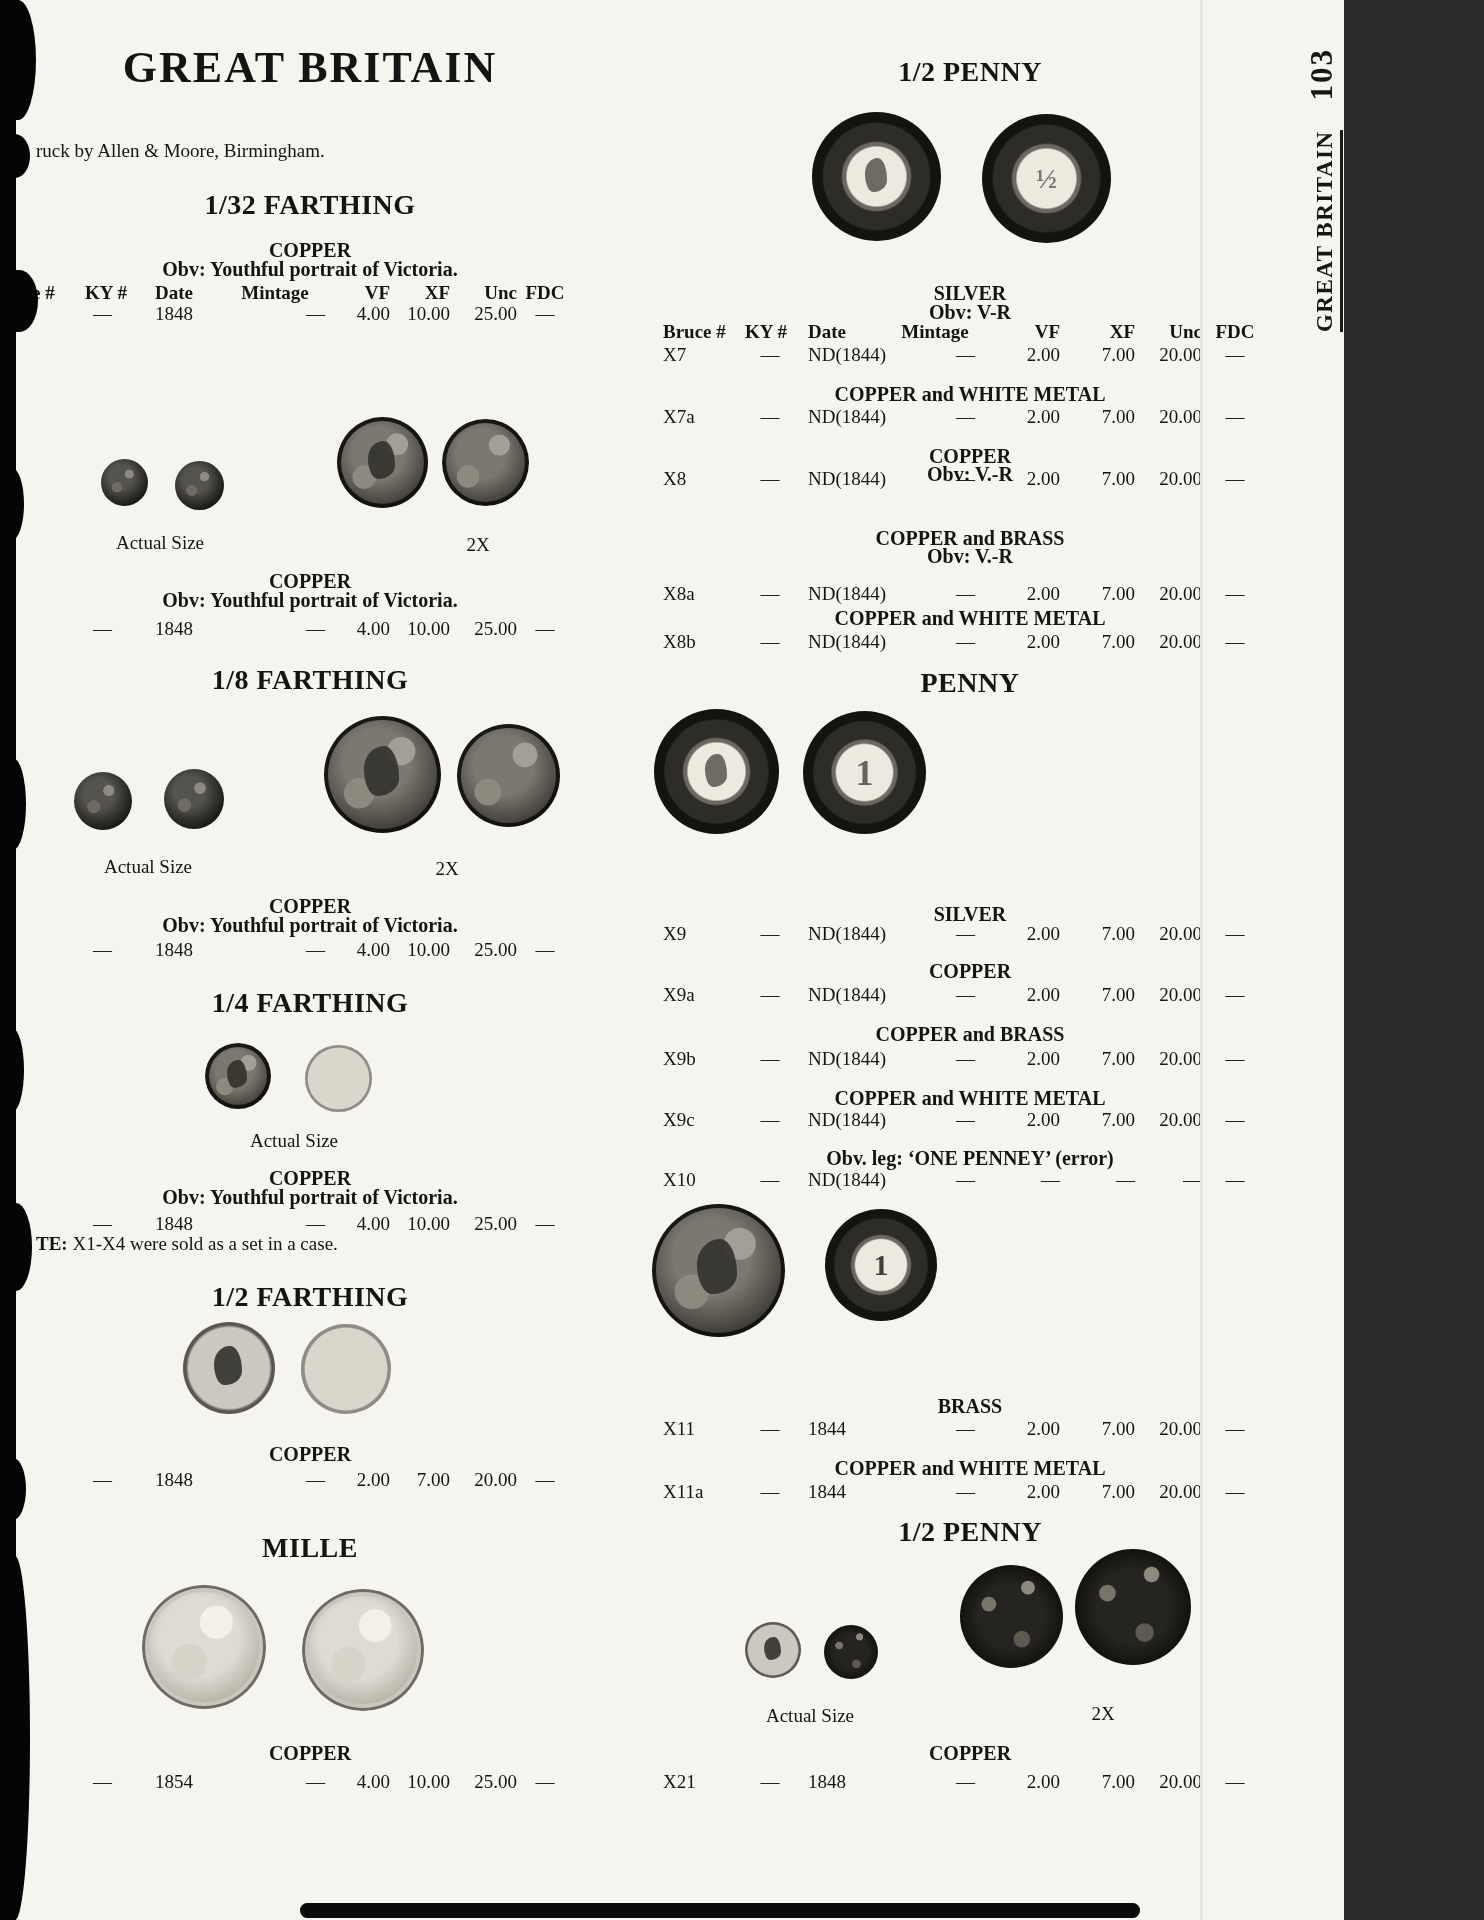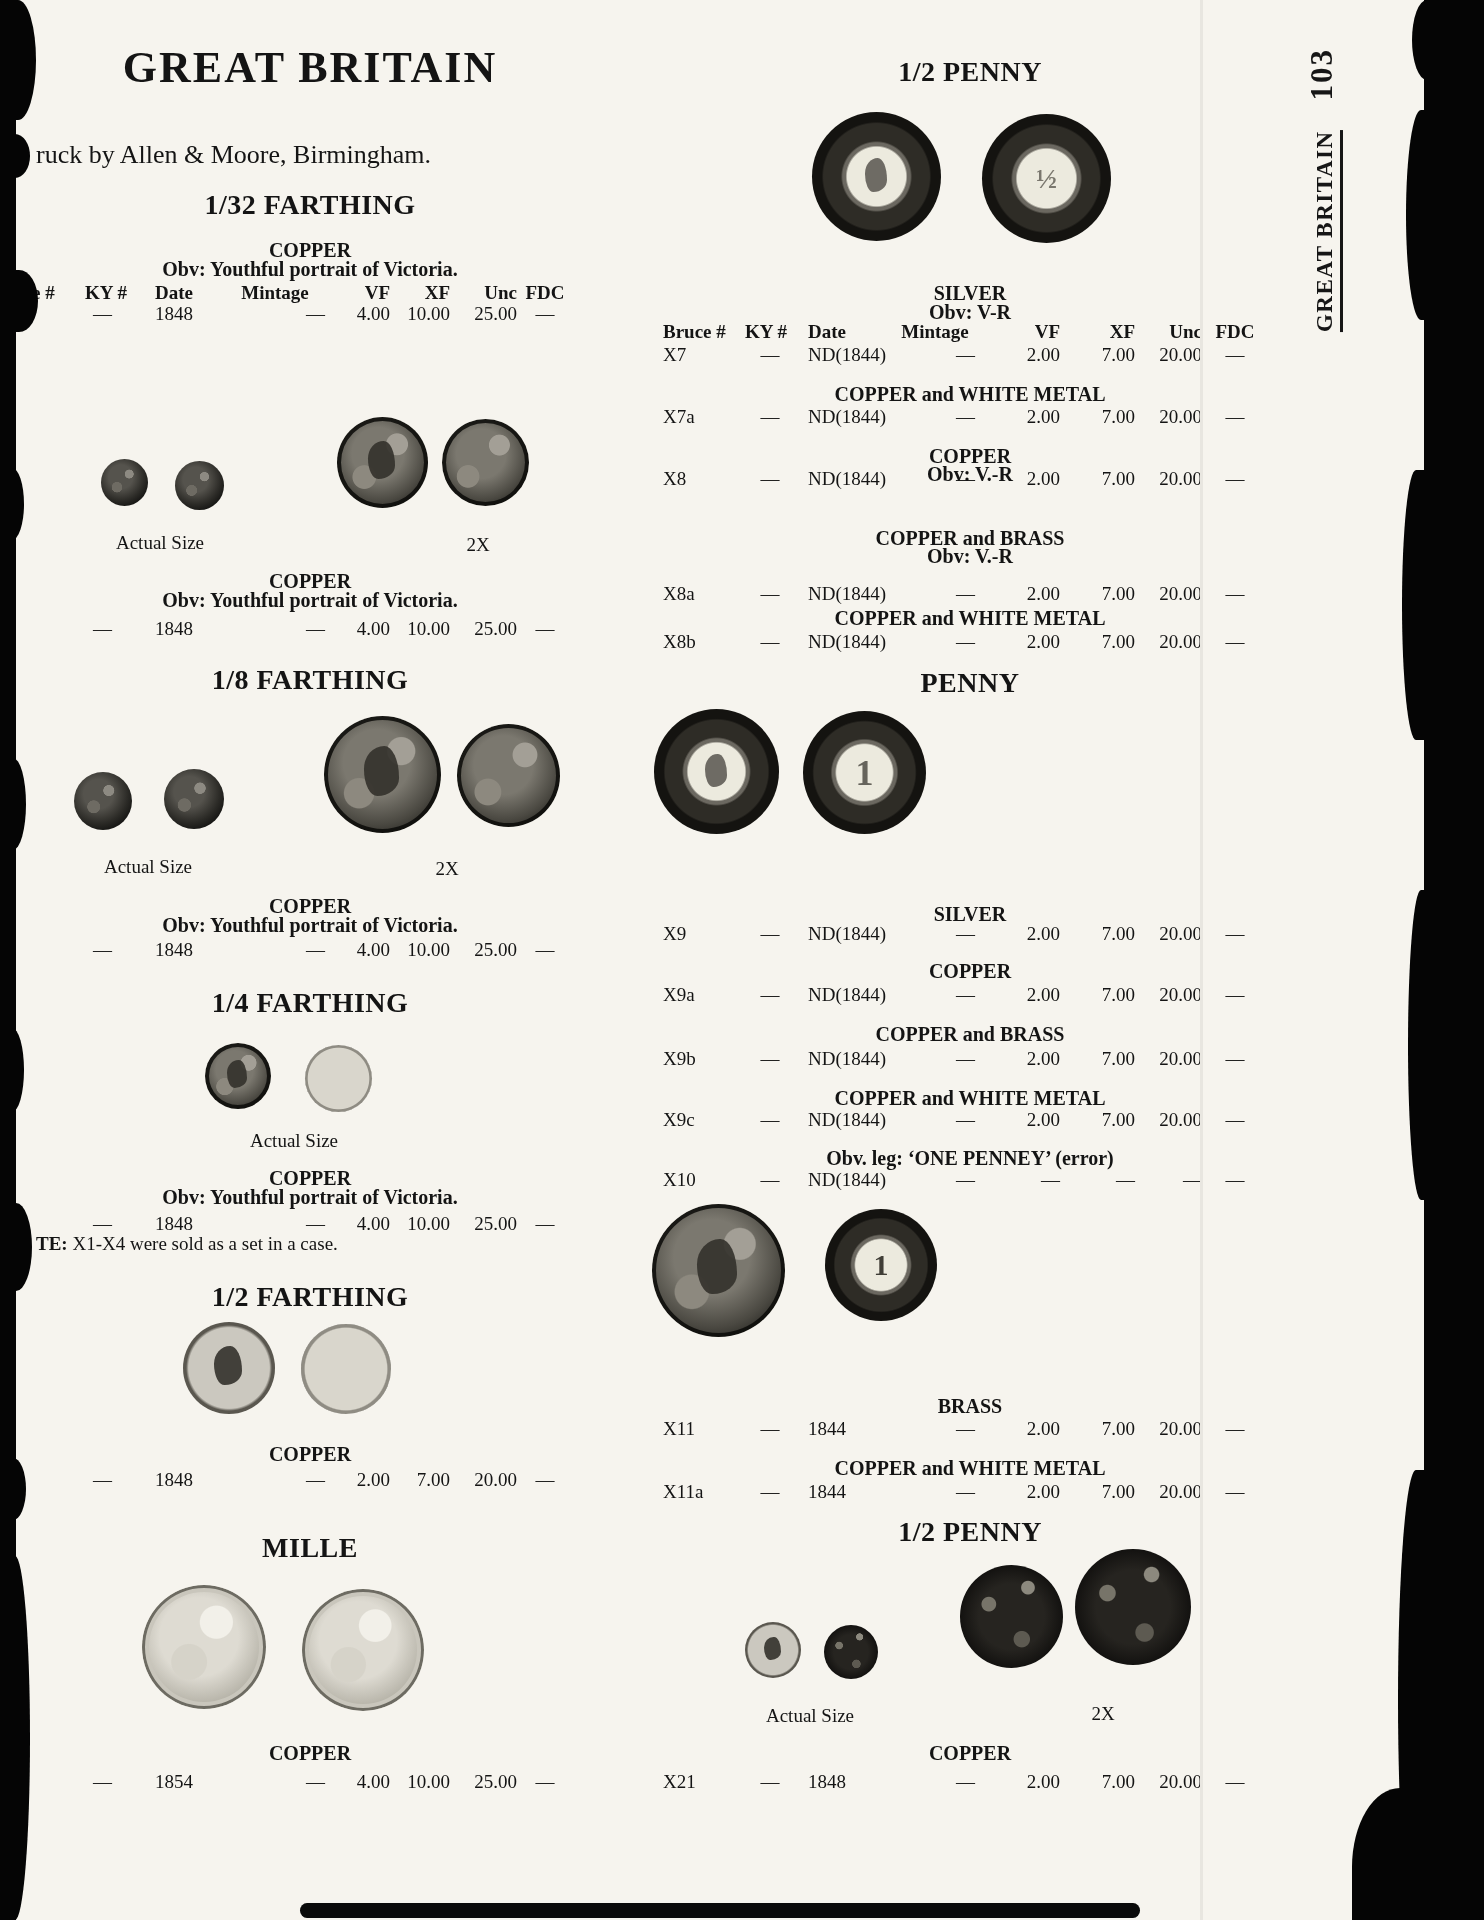--- a/index.html
+++ b/index.html
@@ -1,25 +1,25 @@
 <!DOCTYPE html>
 <html><head>
 <meta charset="utf-8">
 <style>
   html,body{margin:0;padding:0;background:#2a2a2a;}
-  #page{position:relative;width:1484px;height:1920px;background:#f6f4ee;overflow:hidden;
+  #page{position:relative;width:1344px;height:1920px;background:#f6f4ee;overflow:hidden;
         font-family:"Liberation Serif","DejaVu Serif",serif;color:#141414;}
   .abs{position:absolute;}
   .lwrap{position:absolute;left:30px;width:560px;text-align:center;}
   .rwrap{position:absolute;left:690px;width:560px;text-align:center;}
   .h-title{font-size:44px;font-weight:bold;letter-spacing:2px;line-height:1;}
   .h-sub{font-size:29px;font-weight:bold;line-height:1;}
   .h-sec{font-size:28px;font-weight:bold;letter-spacing:.5px;line-height:1;}
   .mat{font-size:20px;font-weight:bold;line-height:1;}
-  .body-t{font-size:26px;line-height:1.1;text-align:right;}
+  .body-t{font-size:19px;line-height:1.1;text-align:right;}
   .cap{font-size:19px;transform:translateX(-50%);white-space:nowrap;}
   .note-p{font-size:19px;font-weight:bold;}
   .note-t{font-size:19px;}
 
   
   .trow{position:absolute;display:grid;font-size:19px;line-height:1.15;}
   .ltable{left:30px;width:560px;grid-template-columns:50px 45px 100px 100px 65px 60px 70px 70px;}
   .rtable{left:655px;width:630px;grid-template-columns:85px 60px 95px 80px 85px 75px 70px 80px;}
   .cell{white-space:nowrap;}
   .c-bruce{text-align:left;padding-left:8px;}

